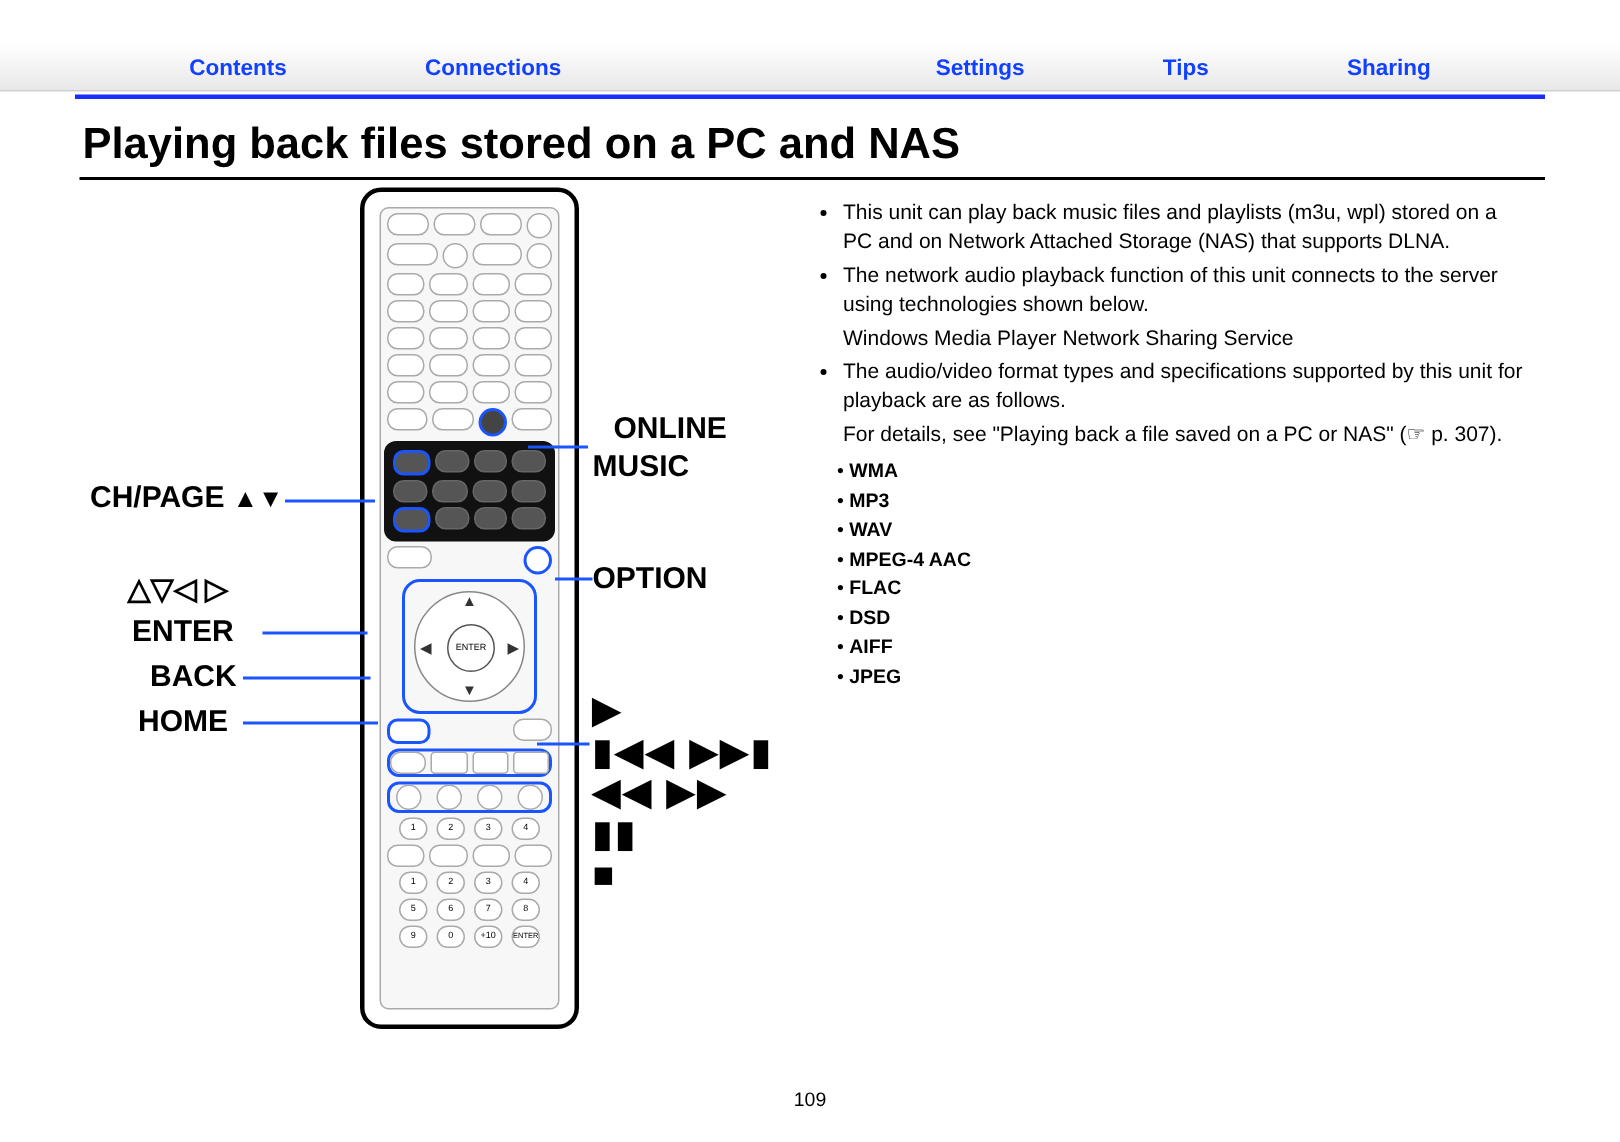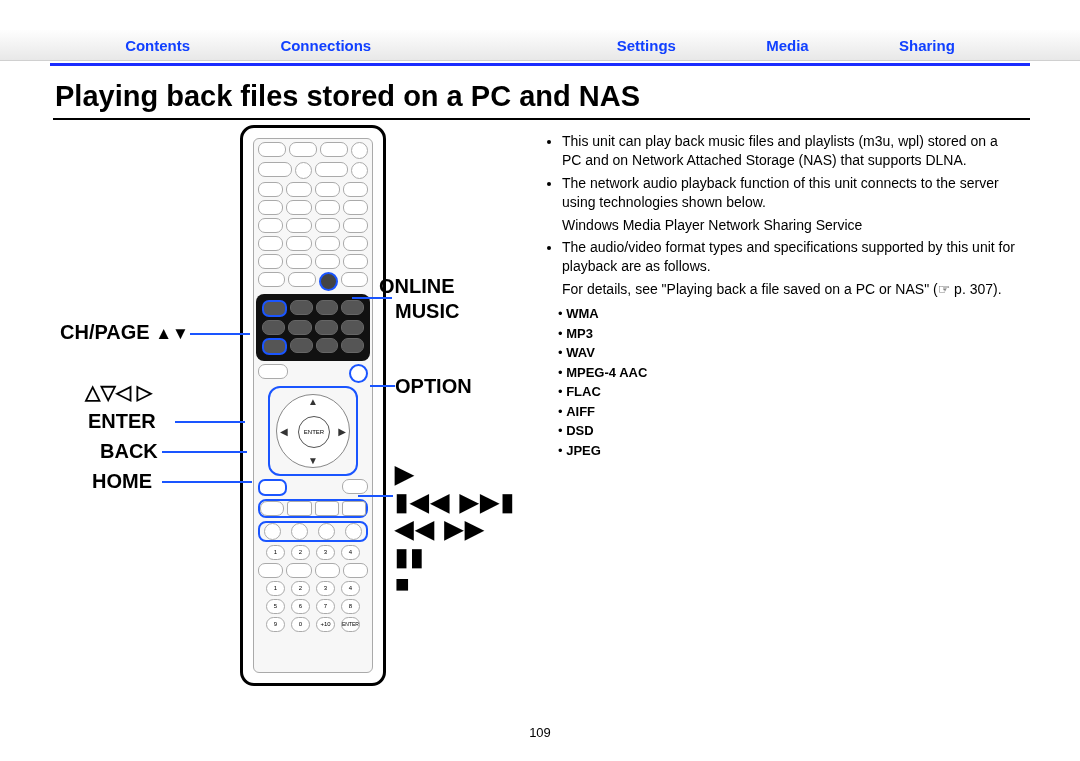--- a/index.html
+++ b/index.html
@@ -200,21 +200,21 @@
   .symset div { display:block; letter-spacing:2px; }
 </style>
 </head>
 <body>
 
 <div class="topbar">
   <span>Contents</span>
   <span>Connections</span>
   <span style="visibility:hidden">Playback</span>
   <span>Settings</span>
-  <span>Media</span>
+  <span>Tips</span>
   <span>Sharing</span>
 </div>
 <div class="hrline"></div>
 
 <div class="title">Playing back files stored on a PC and NAS</div>
 <div class="titleline"></div>
 
 <div class="stage">
 
   <div class="remote">
@@ -359,21 +359,21 @@
   </div>
 
   <div class="callout" style="left:0; top:196px;">
     <span>CH/PAGE</span> <span style="font-size:17px;">▲▼</span>
   </div>
   <div class="callout" style="left:25px; top:255px;">△▽◁ ▷</div>
   <div class="callout" style="left:28px; top:285px;">ENTER</div>
   <div class="callout" style="left:40px; top:315px;">BACK</div>
   <div class="callout" style="left:32px; top:345px;">HOME</div>
 
-  <div class="callout" style="left:319px; top:150px;">ONLINE</div>
+  <div class="callout" style="left:349px; top:150px;">ONLINE</div>
   <div class="callout" style="left:335px; top:175px;">MUSIC</div>
   <div class="callout" style="left:335px; top:250px;">OPTION</div>
 
   <div class="lead line" style="left:130px; top:208px; width:60px;"></div>
   <div class="lead line" style="left:115px; top:296px; width:70px;"></div>
   <div class="lead line" style="left:102px; top:326px; width:85px;"></div>
   <div class="lead line" style="left:102px; top:356px; width:90px;"></div>
   <div class="lead line" style="left:292px; top:172px; width:40px;"></div>
   <div class="lead line" style="left:310px; top:260px; width:25px;"></div>
 
@@ -398,19 +398,19 @@
       <span>The audio/video format types and specifications supported by this unit for playback are as follows.</span>
       <div class="sub">For details, see "Playing back a file saved on a PC or NAS" (☞ p. 307).</div>
     </li>
   </ul>
   <ul class="formats">
     <li>WMA</li>
     <li>MP3</li>
     <li>WAV</li>
     <li>MPEG-4 AAC</li>
     <li>FLAC</li>
+    <li>DSD</li>
     <li>AIFF</li>
-    <li>DSD</li>
     <li>JPEG</li>
   </ul>
 </div>
 
 <div class="pagenum">109</div>
 
 </body></html>

